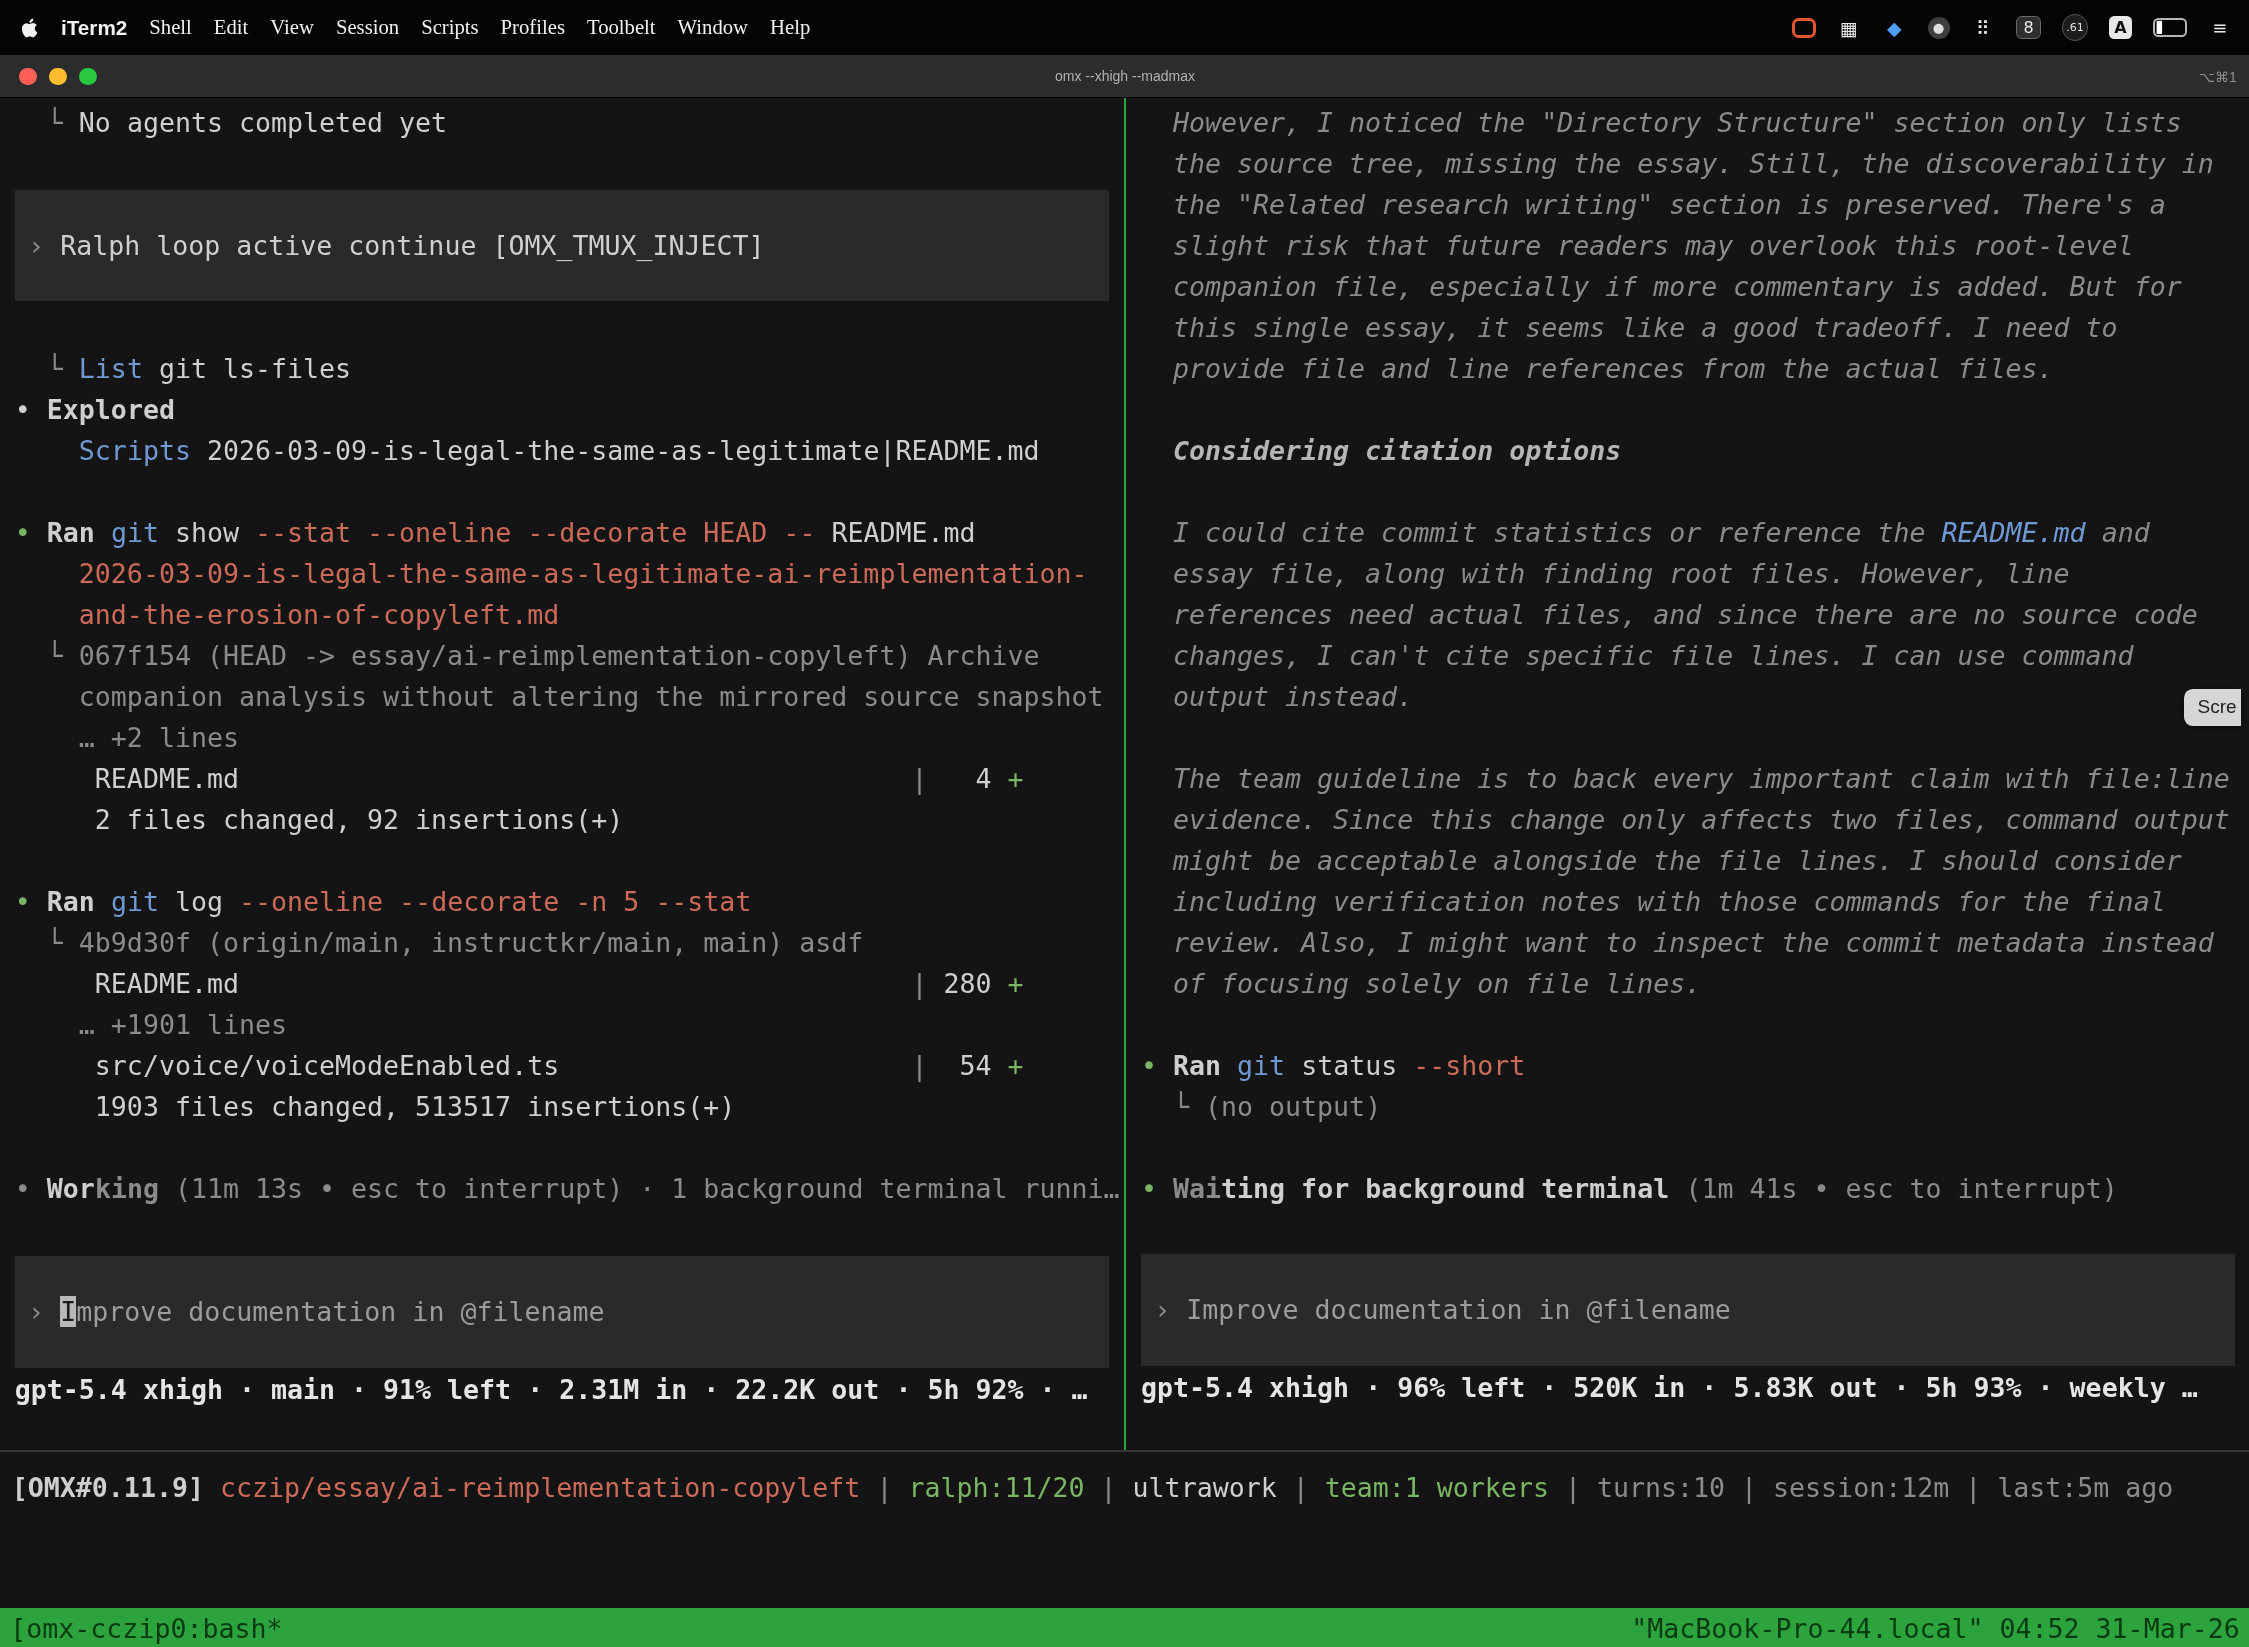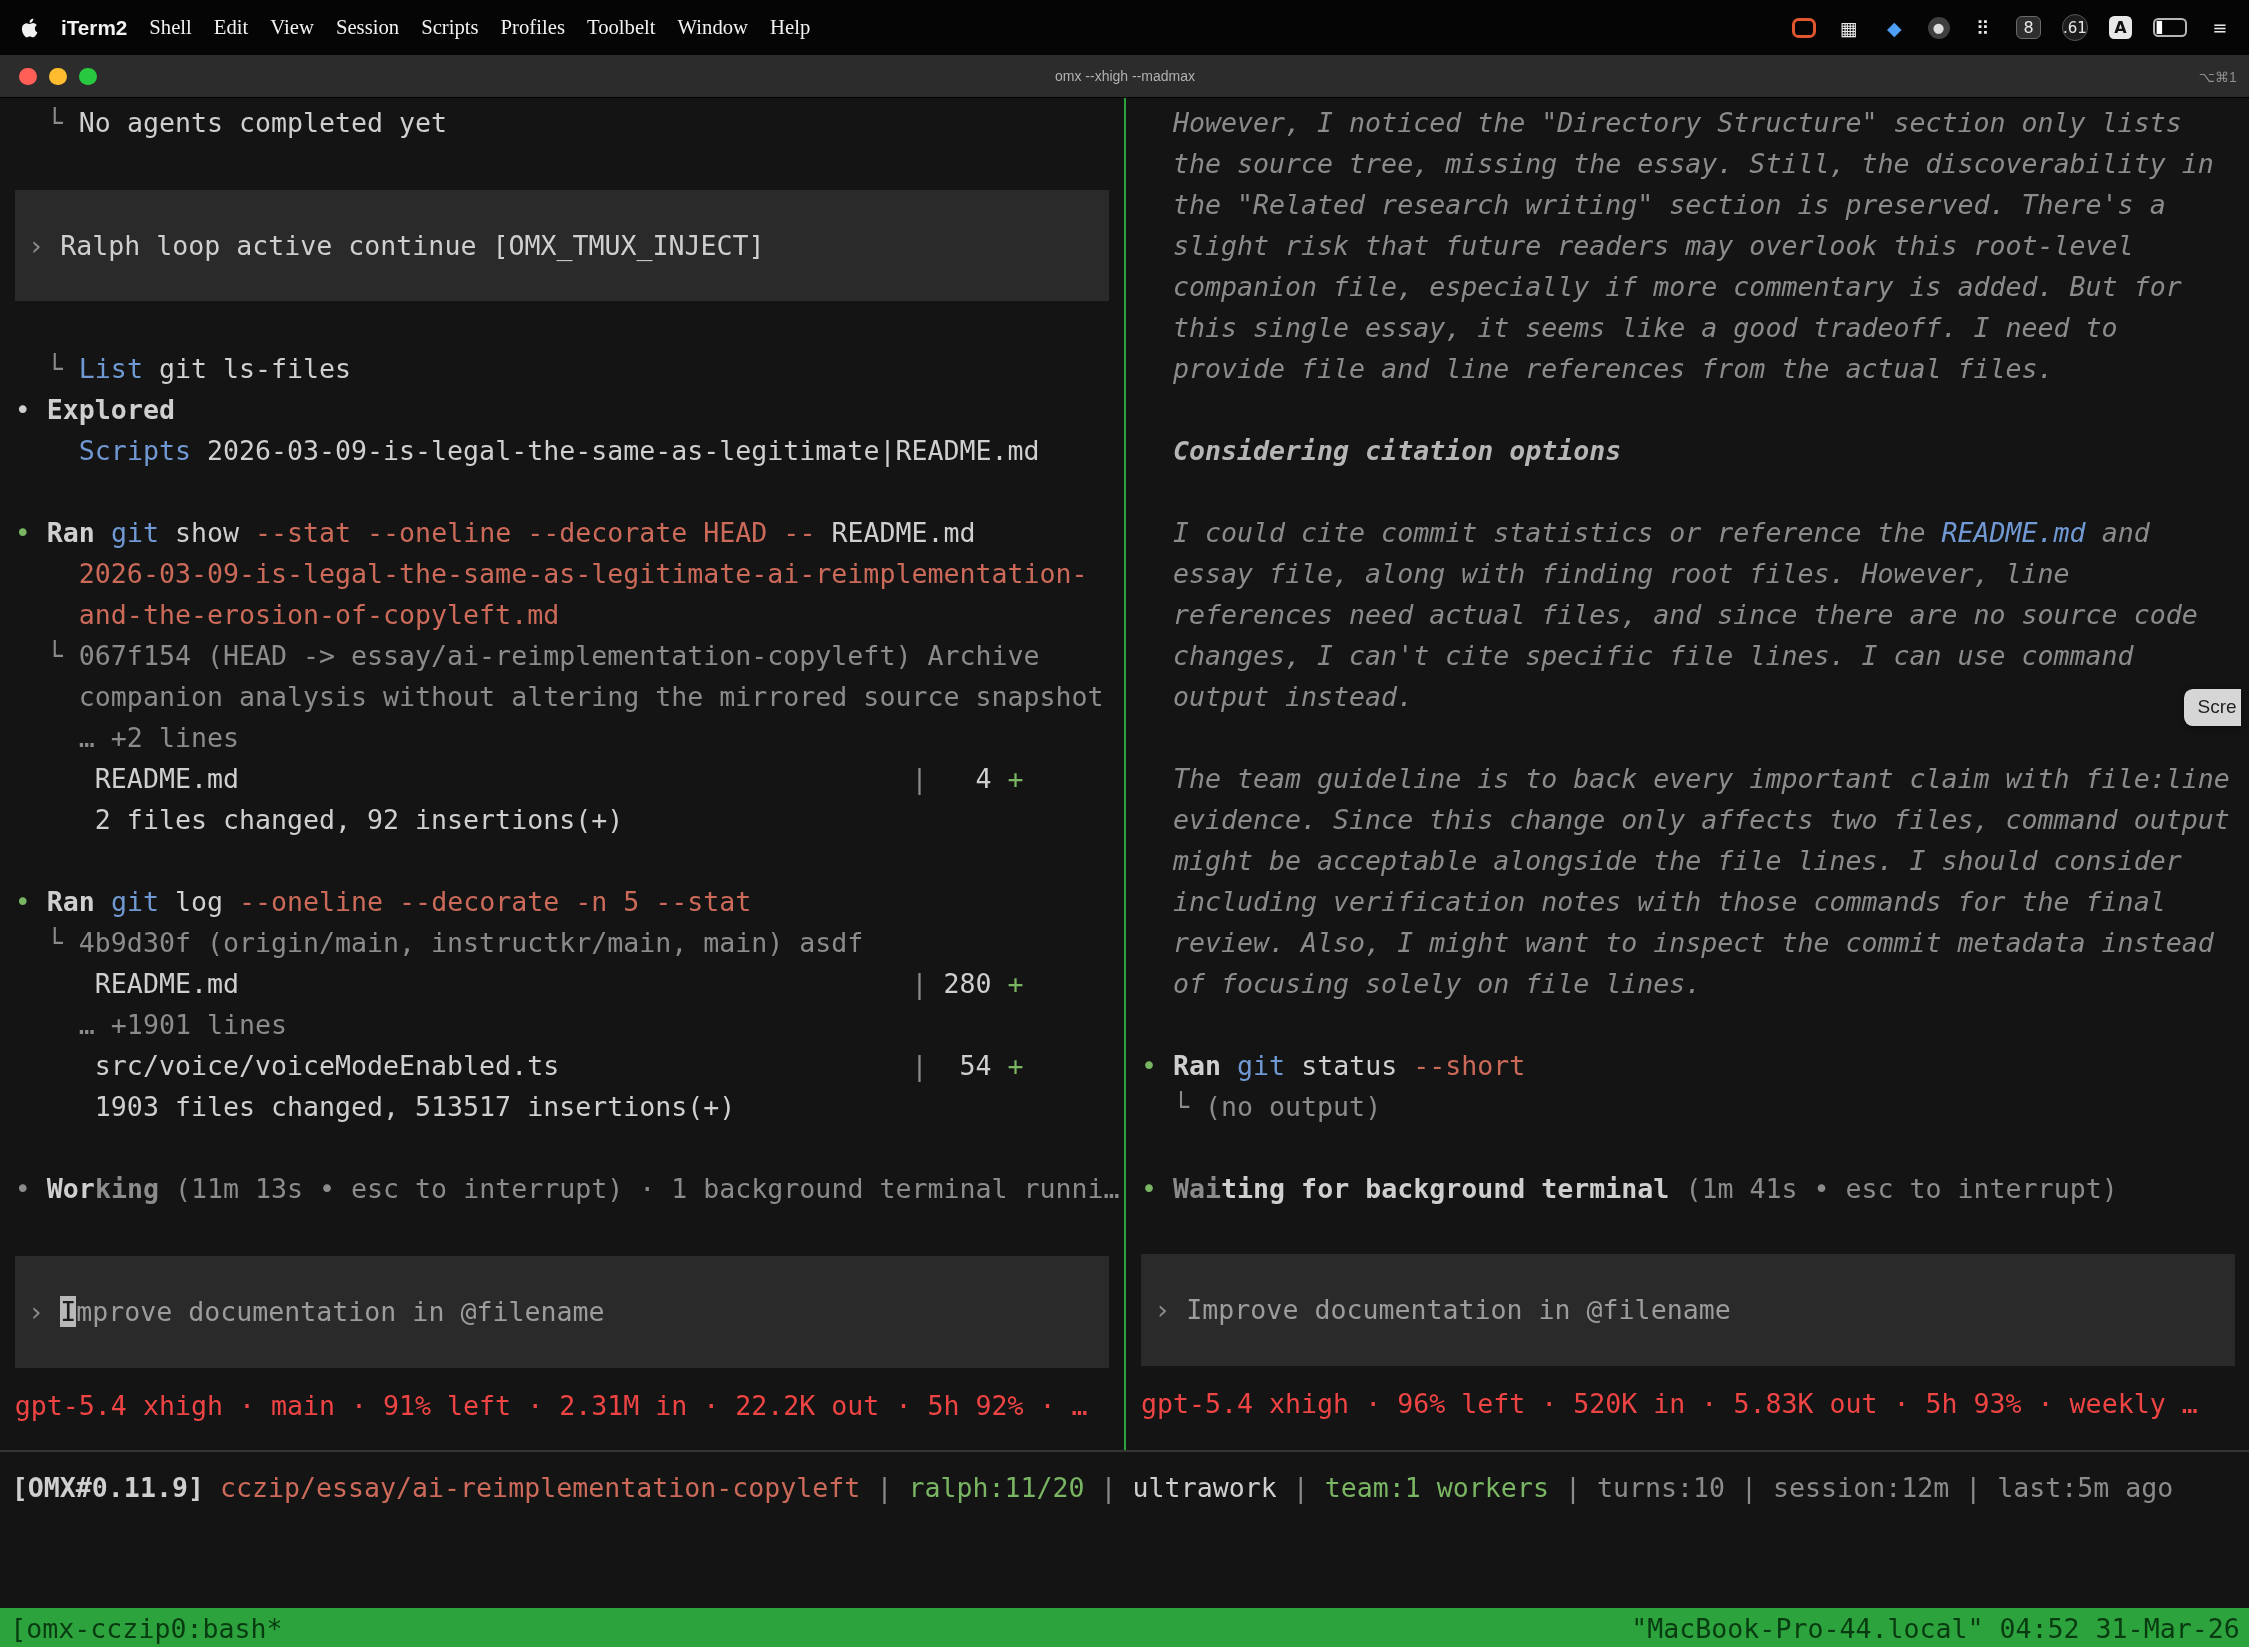--- a/index.html
+++ b/index.html
@@ -13,21 +13,21 @@
   .app-name { font-weight:700; padding:0 11px; }
   .menu-items { display:flex; align-items:flex-end;font-family:Liberation Serif, serif; }
   .menu-item { padding:0 11px; }
   .menu-right { margin-left:auto; display:flex; align-items:center; gap:20.7px; }
   .sicon { display:inline-flex; align-items:center; justify-content:center; height:25px; min-width:25px;
            color:#e8e8e8; font-size:19px; font-family:"DejaVu Sans", sans-serif; }
   [data-name="screen-recording-icon"]{ border:3px solid #e0562e; border-radius:6.6px; width:23.6px; height:20px; min-width:0; }
   [data-name="raycast-icon"]{ color:#4f9ef8; }
   [data-name="shortcuts-icon"]{ background:#3f3f3f; border-radius:50%; width:22px; height:22px; min-width:0; color:#ddd; font-size:13.3px; }
   [data-name="keycastr-icon"]{ background:#2e2e2e; border:1.5px solid #6a6a6a; border-radius:5.9px; width:25px; height:23.6px; min-width:0; font-size:16px; }
-  [data-name="battery-percent-icon"]{ background:#1d1d1d; border:1.5px solid #555; border-radius:50%; width:26.6px; height:26.6px; min-width:0; font-size:15px; }
+  [data-name="battery-percent-icon"]{ background:#1d1d1d; border:1.5px solid #555; border-radius:50%; width:26.6px; height:26.6px; min-width:0; font-size:11px; }
   [data-name="input-source-icon"]{ background:#e8e8e8; color:#111; border-radius:5.2px; width:23px; height:23px; min-width:0; font-size:16px; font-weight:700; }
   [data-name="battery-icon"]{ border:2.2px solid #b5b5b5; border-radius:5.2px; width:34px; height:18.5px; min-width:0;
                               font-size:11px; justify-content:flex-start; padding-left:2.2px; color:#fff; overflow:hidden; }
   [data-name="control-center-icon"]{ font-size:17.7px; }
 
   
   .term-window { position:relative; height:1593px; display:flex; flex-direction:column; background:#141414; }
   .titlebar { position:relative; height:43px; background:#2c2c2c; flex:none;
               display:flex; align-items:center; justify-content:center;
               font-family:"Liberation Sans", sans-serif; font-size:14px; color:#b0b0b0; border-bottom:0.7px solid #000; }
@@ -41,21 +41,21 @@
   .pane { overflow:hidden; padding:4.4px 0 0 14.8px; }
   .pane-left { width:1124px; flex:none; }
   .divider { width:2.2px; flex:none; background:#2da33e; }
   .pane-right { flex:1; }
 
   .tline { white-space:pre; height:41px; line-height:41px; }
   .tlines-explored { margin-top:47px; }
   .inject-box { background:#2a2a2a; margin:47px 14.8px 0 0; padding:0 13.3px; height:111px; line-height:111px; }
   .input-box { background:#2a2a2a; margin:47px 14.8px 0 0; padding:0 13.3px; height:112px; line-height:112px; }
   .pane-right .input-box { margin-top:45px; }
-  .status-line { color:#ef4444; margin-top:17px; white-space:pre; height:41px; line-height:41px; }
+  .status-line { color:#e5e5e5; margin-top:1px; white-space:pre; height:41px; line-height:41px;font-weight:bold; }
 
   .para { width:1059px; line-height:41px; margin:0 0 41px 32px; white-space:normal; }
 
   
   .c-fg{ color:#cfcfcf; } .c-b{ font-weight:700; } .c-dim{ color:#8b8b8b; }
   .c-blue{ color:#7099d4; } .c-red{ color:#cc6a5a; } .c-green{ color:#79b562; }
   .c-it{ color:#8b8b8b; font-style:italic; }
   .c-itblue{ color:#7099d4; font-style:italic; }
   .c-hb{ color:#b6b6b6; font-style:italic; font-weight:700; }
   .c-cursor{ background:#b8b8b8; color:#1c1c1c; }

